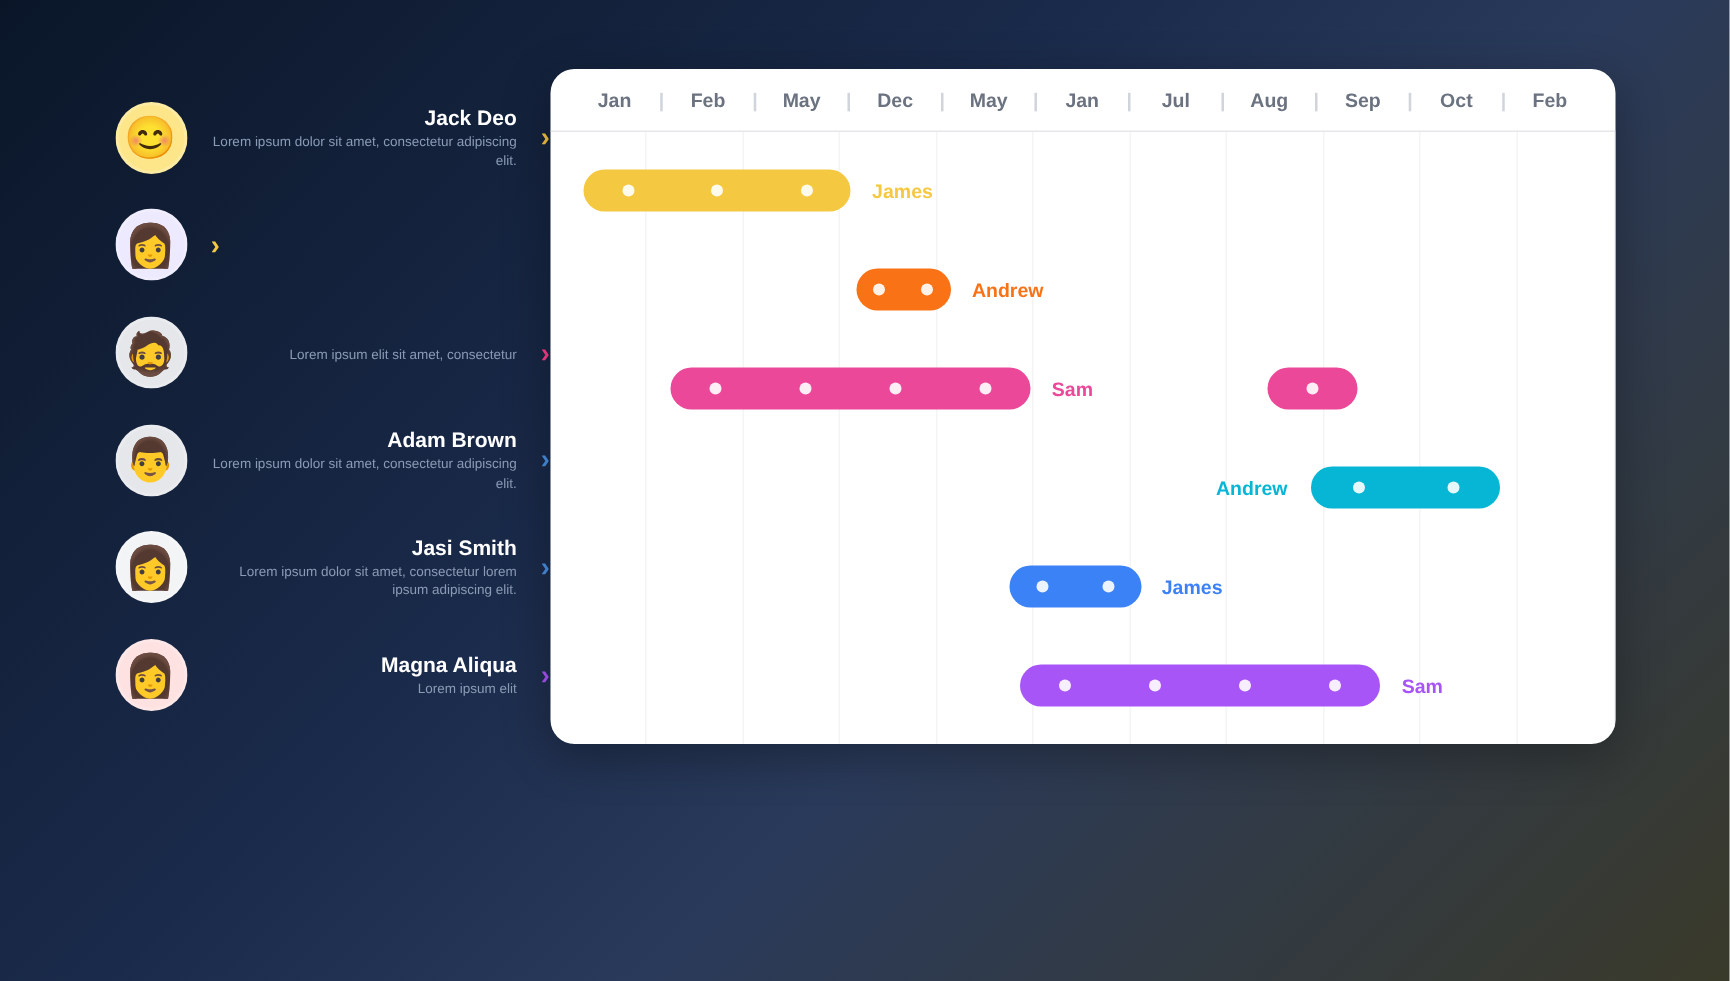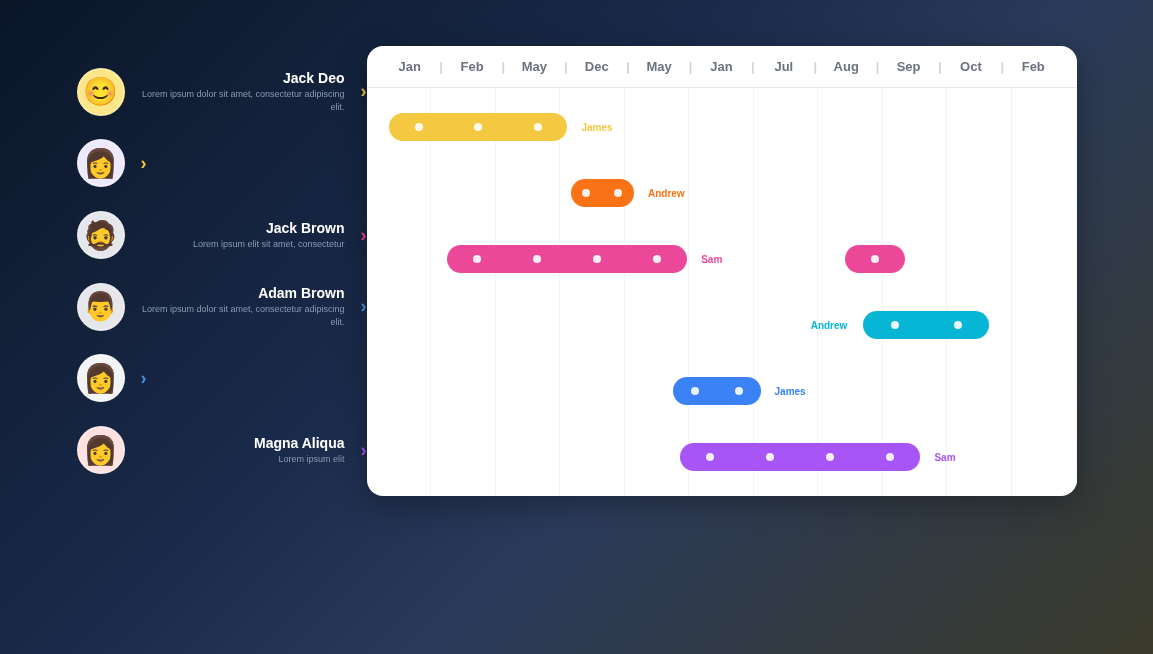--- a/index.html
+++ b/index.html
@@ -180,21 +180,21 @@
     }
 
     .bar-dot {
       width: 8px;
       height: 8px;
       background: rgba(255,255,255,0.9);
       border-radius: 50%;
     }
 
     .bar-label {
-      font-size: 10px;
+      font-size: 13px;
       font-weight: 600;
       white-space: nowrap;
       margin-left: 6px;
     }
 
     .bar-yellow { background: #f5c842; }
     .bar-orange { background: #f97316; }
     .bar-pink { background: #ec4899; }
     .bar-cyan { background: #06b6d4; }
     .bar-blue { background: #3b82f6; }
@@ -230,39 +230,43 @@
         <div class="avatar" style="background: rgb(237, 233, 254);">
           <div class="avatar-img" style="font-size:28px;">👩</div>
         </div>
         <div class="chevron ">›</div>
       </div>
       <div class="person-row">
         <div class="avatar" style="background: rgb(229, 231, 235);">
           <div class="avatar-img" style="font-size:28px;">🧔</div>
         </div>
         <div class="person-info">
-          <div class="person-name">Jack Brown</div>
           <div class="person-desc">Lorem ipsum elit sit amet, consectetur</div>
         </div>
         <div class="chevron pink">›</div>
       </div>
       <div class="person-row">
         <div class="avatar" style="background: rgb(229, 231, 235);">
           <div class="avatar-img" style="font-size:28px;">👨</div>
         </div>
         <div class="person-info">
           <div class="person-name">Adam Brown</div>
           <div class="person-desc">Lorem ipsum dolor sit amet, consectetur
 adipiscing elit.</div>
         </div>
         <div class="chevron blue">›</div>
       </div>
       <div class="person-row">
         <div class="avatar" style="background: rgb(243, 244, 246);">
           <div class="avatar-img" style="font-size:28px;">👩</div>
+        </div>
+        <div class="person-info">
+          <div class="person-name">Jasi Smith</div>
+          <div class="person-desc">Lorem ipsum dolor sit amet, consectetur
+lorem ipsum adipiscing elit.</div>
         </div>
         <div class="chevron blue">›</div>
       </div>
       <div class="person-row">
         <div class="avatar" style="background: rgb(254, 226, 226);">
           <div class="avatar-img" style="font-size:28px;">👩</div>
         </div>
         <div class="person-info">
           <div class="person-name">Magna Aliqua</div>
           <div class="person-desc">Lorem ipsum elit</div>

